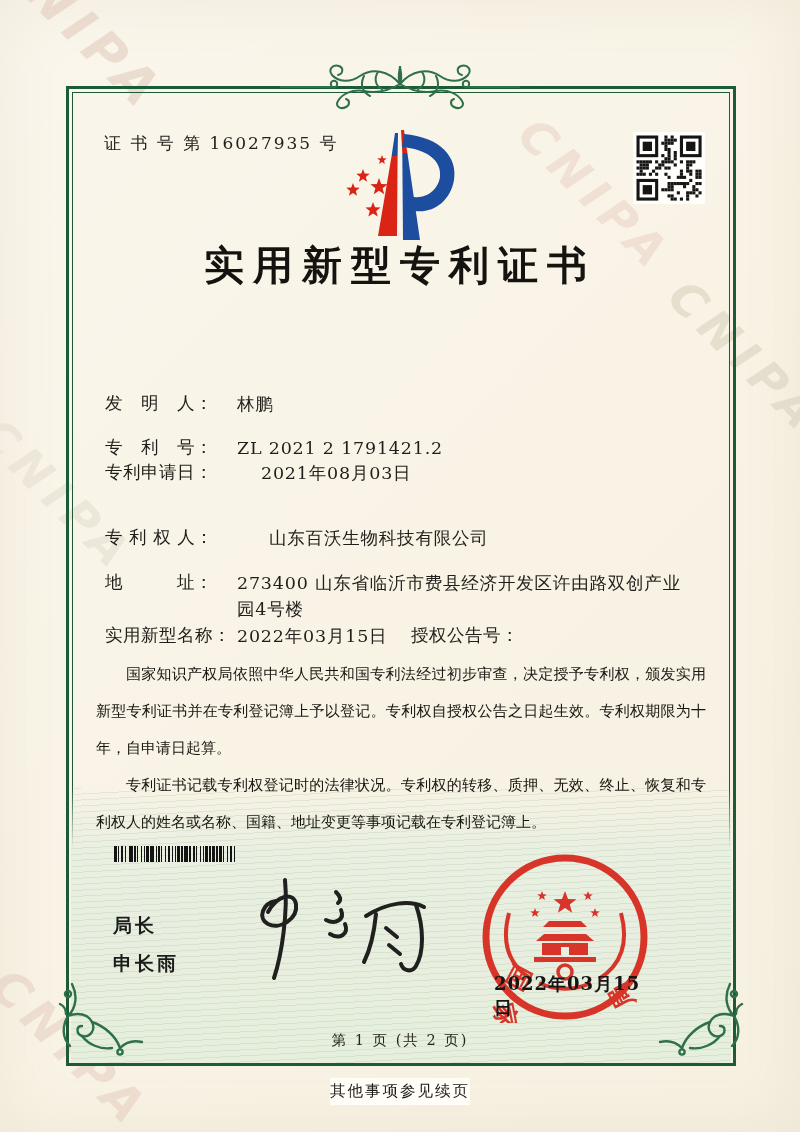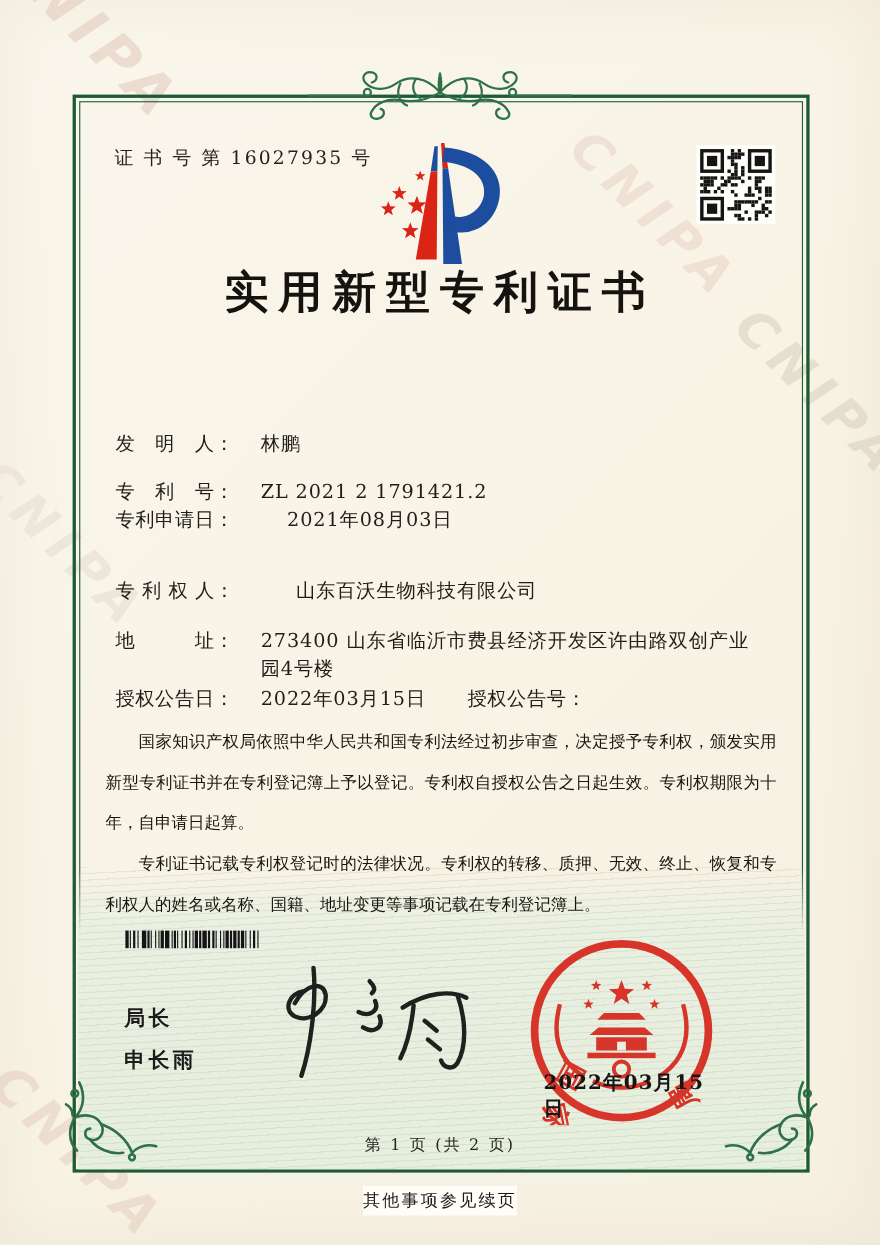--- a/index.html
+++ b/index.html
@@ -47,21 +47,21 @@
   .qr { position:absolute; left:633px; top:132px; width:72px; height:72px; }
   .logo { position:absolute; left:316px; top:126px; width:168px; height:118px; }
   .title { position:absolute; left:0; top:238px; width:800px; text-align:center;
            font-size:40px; font-weight:bold; letter-spacing:9px; color:#15130f; }
   .field { position:absolute; left:105px; display:flex; font-size:17.5px; color:#201e1a; }
   .field .lbl { width:132px; flex:0 0 132px; letter-spacing:.5px; }
   .field .val { letter-spacing:.8px; max-width:452px; line-height:26px; }
   .f1 { top:343px; } .f2 { top:391px; } .f3 { top:435px; }
   .f4 { top:460px;gap:24px; } .f5 { top:525px;gap:32px; } .f6 { top:570px; }
   .f7 { top:623px; }
-  .grant-no { position:absolute; left:425px; top:623px; display:flex;
+  .grant-no { position:absolute; left:411px; top:623px; display:flex;
               font-size:17.5px; color:#201e1a; }
   .grant-no .lbl { letter-spacing:.5px; }
   .paragraphs { position:absolute; left:96px; top:656px; width:610px;
                 font-size:15px; line-height:37px; text-align:justify;
                 color:#17150f; }
   .paragraphs p { text-indent:2em; }
   .barcode { position:absolute; left:114px; top:846px; height:16px;
              display:flex; align-items:stretch; }
   .barcode div { background:#141414; }
   .signer { position:absolute; left:113px;
@@ -302,21 +302,21 @@
   </div>
   <div class="field f5">
     <span class="lbl">专 利 权 人：</span>
     <span class="val">山东百沃生物科技有限公司</span>
   </div>
   <div class="field f6">
     <span class="lbl">地　　　址：</span>
     <span class="val">273400 山东省临沂市费县经济开发区许由路双创产业园4号楼</span>
   </div>
   <div class="field f7">
-    <span class="lbl">授权公告日：</span>
+    <span class="lbl">实用新型名称：</span>
     <span class="val">2022年03月15日</span>
   </div>
   <div class="grant-no">
     <span class="lbl">授权公告号：</span>
   </div>
 
   <div class="paragraphs">
     <p>国家知识产权局依照中华人民共和国专利法经过初步审查，决定授予专利权，颁发实用新型专利证书并在专利登记簿上予以登记。专利权自授权公告之日起生效。专利权期限为十年，自申请日起算。</p>
     <p>专利证书记载专利权登记时的法律状况。专利权的转移、质押、无效、终止、恢复和专利权人的姓名或名称、国籍、地址变更等事项记载在专利登记簿上。</p>
   </div>

